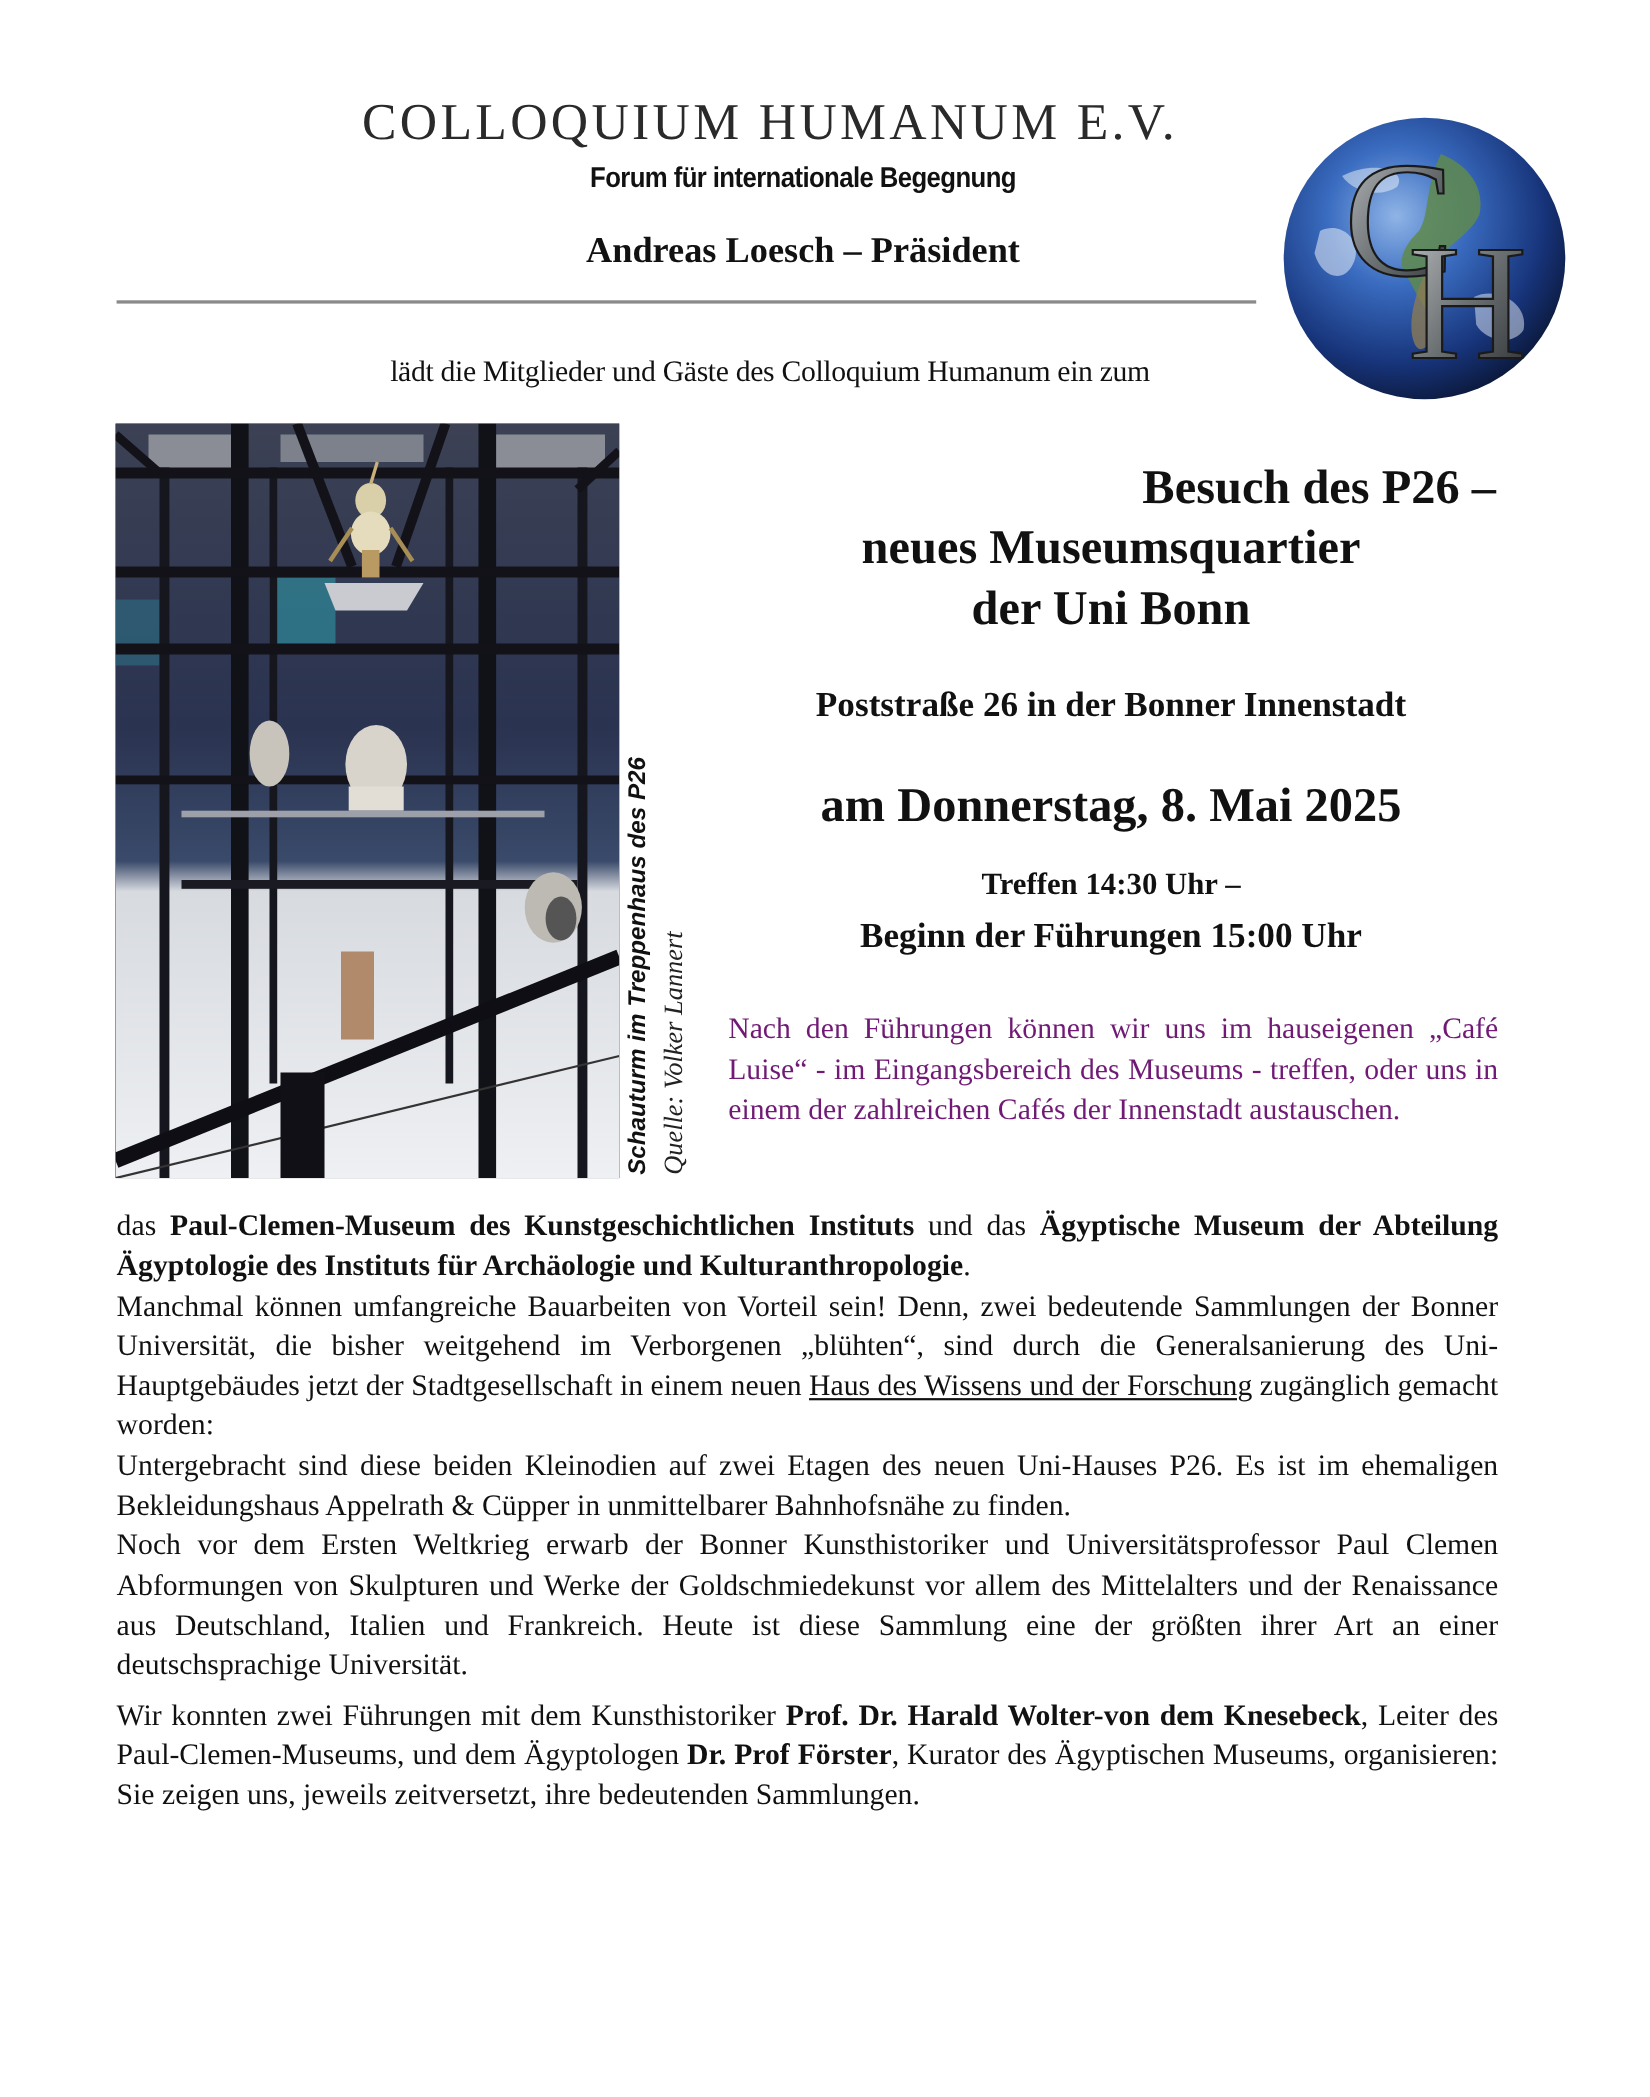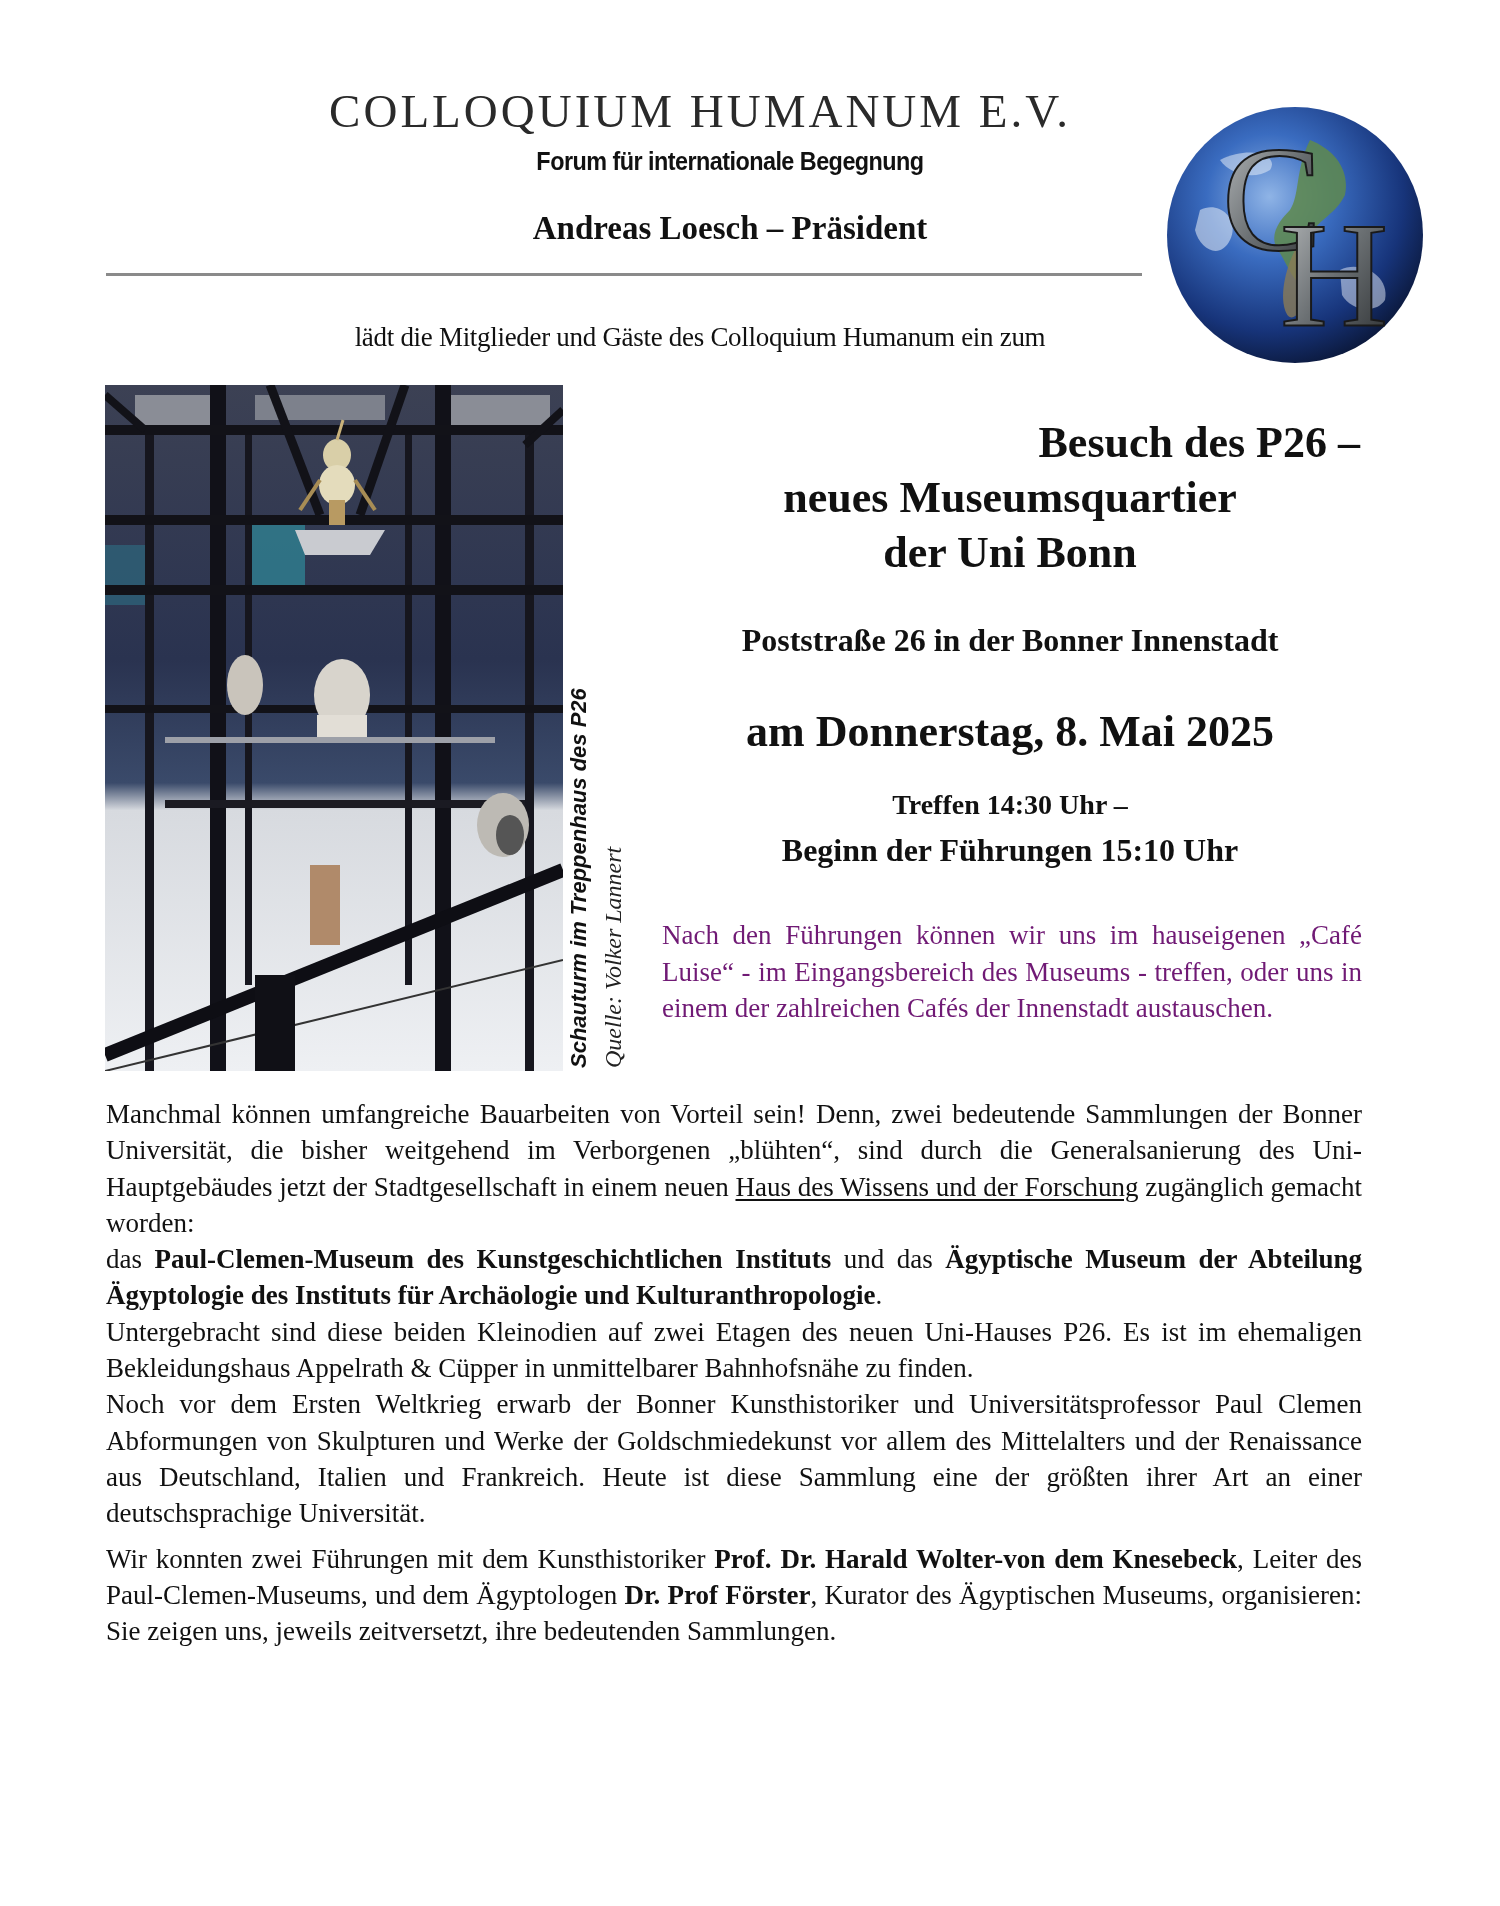--- a/index.html
+++ b/index.html
@@ -141,25 +141,25 @@
 </div>
 <div id="caption-main" class="abs">Schauturm im Treppenhaus des P26</div>
 <div id="caption-credit" class="abs">Quelle: Volker Lannert</div>
 
 <div id="title-1" class="abs center-block">Besuch des P26 –</div>
 <div id="title-2" class="abs center-block">neues Museumsquartier</div>
 <div id="title-3" class="abs center-block">der Uni Bonn</div>
 <div id="address" class="abs center-block">Poststraße 26 in der Bonner Innenstadt</div>
 <div id="date" class="abs center-block">am Donnerstag, 8. Mai 2025</div>
 <div id="time-1" class="abs center-block">Treffen 14:30 Uhr –</div>
-<div id="time-2" class="abs center-block">Beginn der Führungen 15:10 Uhr</div>
+<div id="time-2" class="abs center-block">Beginn der Führungen 15:00 Uhr</div>
 
 <div id="after-tour" class="abs">
   <p>Nach den Führungen können wir uns im hauseigenen „Café Luise“ - im Eingangsbereich des Museums - treffen, oder uns in einem der zahlreichen Cafés der Innenstadt austauschen.</p>
 </div>
 
 <div id="body" class="abs">
+  <p><span>das </span><b>Paul-Clemen-Museum des Kunstgeschichtlichen Instituts</b><span> und das </span><b>Ägyptische Museum der Abteilung Ägyptologie des Instituts für Archäologie und Kulturanthropologie</b><span>.</span></p>
   <p><span>Manchmal können umfangreiche Bauarbeiten von Vorteil sein! Denn, zwei bedeutende Sammlungen der Bonner Universität, die bisher weitgehend im Verborgenen „blühten“, sind durch die Generalsanierung des Uni-Hauptgebäudes jetzt der Stadtgesellschaft in einem neuen </span><u>Haus des Wissens und der Forschung</u><span> zugänglich gemacht worden:</span></p>
-  <p><span>das </span><b>Paul-Clemen-Museum des Kunstgeschichtlichen Instituts</b><span> und das </span><b>Ägyptische Museum der Abteilung Ägyptologie des Instituts für Archäologie und Kulturanthropologie</b><span>.</span></p>
   <p>Untergebracht sind diese beiden Kleinodien auf zwei Etagen des neuen Uni-Hauses P26. Es ist im ehemaligen Bekleidungshaus Appelrath &amp; Cüpper in unmittelbarer Bahnhofsnähe zu finden.</p>
   <p>Noch vor dem Ersten Weltkrieg erwarb der Bonner Kunsthistoriker und Universitätsprofessor Paul Clemen Abformungen von Skulpturen und Werke der Goldschmiedekunst vor allem des Mittelalters und der Renaissance aus Deutschland, Italien und Frankreich. Heute ist diese Sammlung eine der größten ihrer Art an einer deutschsprachige Universität.</p>
   <p class="gap"><span>Wir konnten zwei Führungen mit dem Kunsthistoriker </span><b>Prof. Dr. Harald Wolter-von dem Knesebeck</b><span>, Leiter des Paul-Clemen-Museums, und dem Ägyptologen </span><b>Dr. Prof Förster</b><span>, Kurator des Ägyptischen Museums, organisieren: Sie zeigen uns, jeweils zeitversetzt, ihre bedeutenden Sammlungen.</span></p>
 </div>
 
 </body></html>

